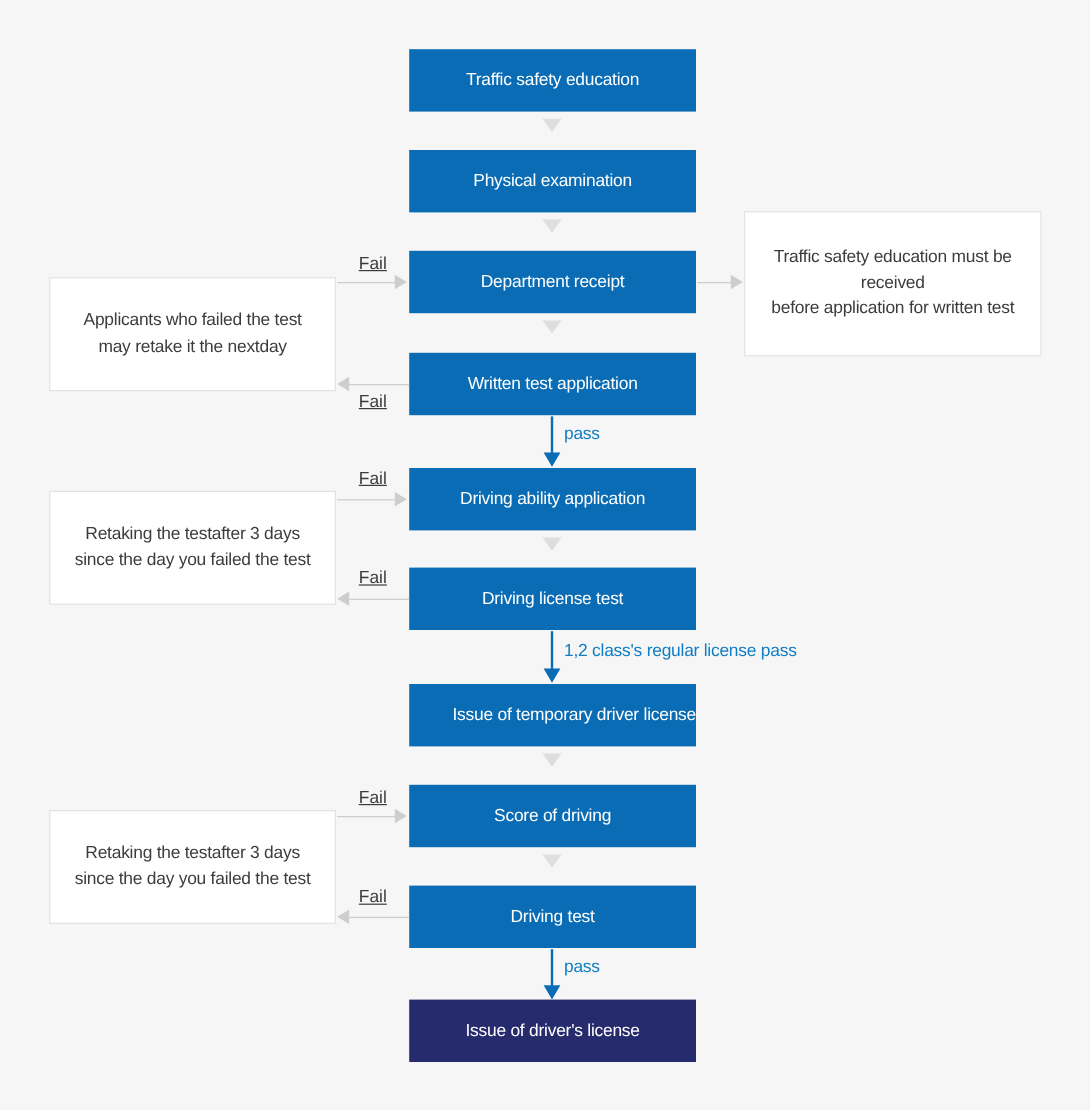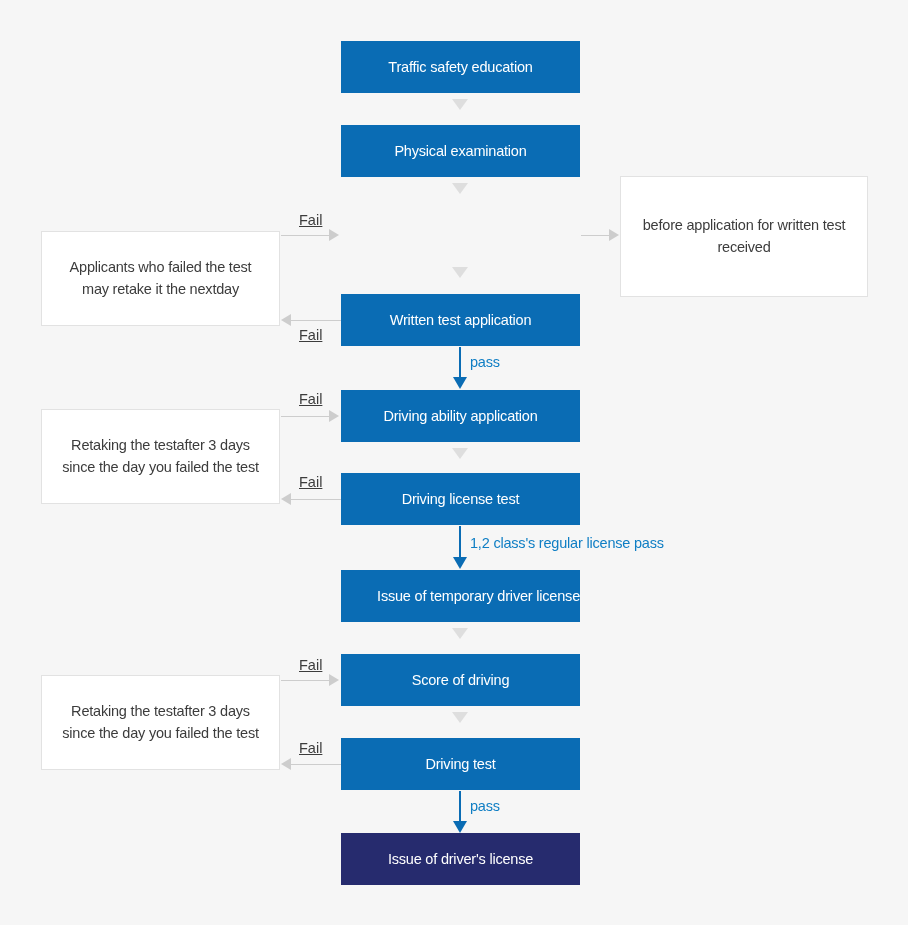--- a/index.html
+++ b/index.html
@@ -130,28 +130,32 @@
   </div>
 
   <div class="tri-down" style="left:452px; top:99px;"></div>
 
   <div class="flow-box" style="top:125px;">
     <span>Physical examination</span>
   </div>
 
   <div class="tri-down" style="left:452px; top:183px;"></div>
 
+  <div class="flow-box" style="top:209px;">
+    <span>Department receipt</span>
+  </div>
 
   <div class="grey-line-h" style="left:581px; top:235px; width:30px;"></div>
   <div class="grey-head-right" style="left:609px; top:229px;"></div>
 
   <div class="note-box" style="left:620px; top:176px; width:248px; height:121px;">
     <div class="lines">
+      <div>Traffic safety education must be</div>
+      <div>received</div>
       <div>before application for written test</div>
-      <div>received</div>
     </div>
   </div>
 
   <div class="grey-line-h" style="left:281px; top:235px; width:50px;"></div>
   <div class="grey-head-right" style="left:329px; top:229px;"></div>
   <div class="fail-label" style="left:299px; top:212px;">Fail</div>
 
   <div class="note-box" style="left:41px; top:231px; width:239px; height:95px;">
     <div class="lines">
       <div>Applicants who failed the test</div>

